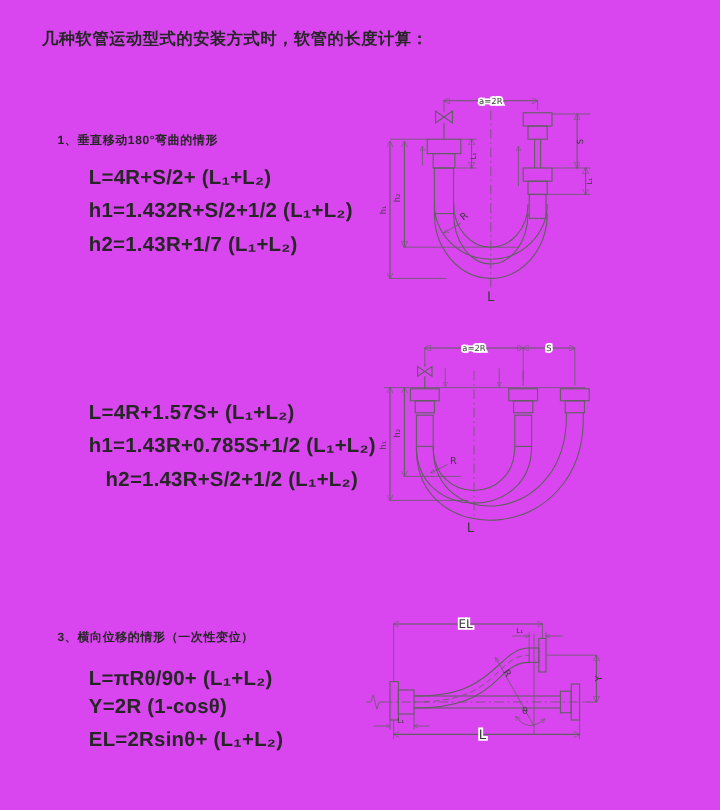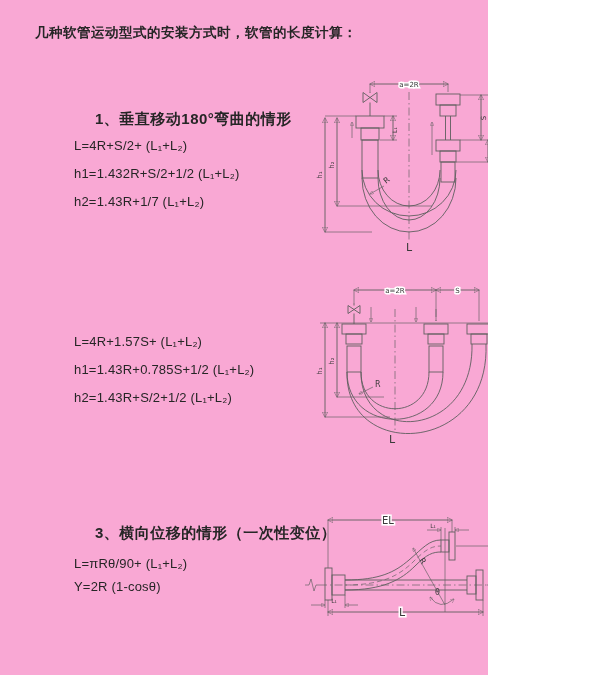--- a/index.html
+++ b/index.html
@@ -1,20 +1,20 @@
 <!DOCTYPE html>
 <html><head>
 <meta charset="utf-8">
 <style>
   html,body{margin:0;padding:0;background:#fff;}
-  .page{position:relative;width:488px;height:675px;background:#f9a8d4;overflow:hidden;
+  .page{position:relative;width:600px;height:675px;background:#d946ef;overflow:hidden;
         font-family:"Liberation Sans","DejaVu Sans",sans-serif;color:#262626;}
   .title{position:absolute;left:35px;top:24px;font-size:13.5px;font-weight:bold;letter-spacing:.5px;}
-  .sec-h{position:absolute;font-size:15px;font-weight:bold;letter-spacing:.5px;margin-left:47px;}
-  .formula{position:absolute;font-size:13px;font-weight:400;letter-spacing:.2px;}
+  .sec-h{position:absolute;font-size:10px;font-weight:bold;letter-spacing:.5px;}
+  .formula{position:absolute;font-size:17px;font-weight:700;letter-spacing:.2px;}
   .dwg{position:absolute;}
   .dwg line,.dwg path,.dwg rect{stroke:#5f5f5f;stroke-width:.9;fill:none;}
   .dwg .thin{stroke-width:.65;}
   .dwg .cl{stroke-width:.65;stroke-dasharray:8 3 1.5 3;}
   .dwg .dash{stroke-width:.65;stroke-dasharray:5 3;}
   .dwg text{font-family:"DejaVu Sans","Liberation Sans",sans-serif;fill:#3a3a3a;stroke:none;}
   .dwg .halo{paint-order:stroke;stroke:#fff;stroke-width:3px;}
   .braid{fill:url(#xh);}
   .f6{font-size:6px}.f7{font-size:7px}.f8{font-size:8px}.f11{font-size:11px}
 </style>
@@ -25,25 +25,26 @@
 
   <div class="title">几种软管运动型式的安装方式时，软管的长度计算：</div>
 
   <div class="sec-h" style="left:48px;top:110px">1、垂直移动180°弯曲的情形</div>
   <div class="formula" style="left:74px;top:138px">L=4R+S/2+ (L₁+L₂)</div>
   <div class="formula" style="left:74px;top:166px">h1=1.432R+S/2+1/2 (L₁+L₂)</div>
   <div class="formula" style="left:74px;top:194px">h2=1.43R+1/7 (L₁+L₂)</div>
 
   <div class="formula" style="left:74px;top:334px">L=4R+1.57S+ (L₁+L₂)</div>
   <div class="formula" style="left:74px;top:362px">h1=1.43R+0.785S+1/2 (L₁+L₂)</div>
-  <div class="formula" style="left:74px;top:390px">h2=1.43R+S/2+1/2 (L₁+L₂)</div>
+  <div class="formula" style="left:88px;top:390px">h2=1.43R+S/2+1/2 (L₁+L₂)</div>
 
   <div class="sec-h" style="left:48px;top:524px">3、横向位移的情形（一次性变位）</div>
   <div class="formula" style="left:74px;top:556px">L=πRθ/90+ (L₁+L₂)</div>
   <div class="formula" style="left:74px;top:579px">Y=2R (1-cosθ)</div>
+  <div class="formula" style="left:74px;top:607px">EL=2Rsinθ+ (L₁+L₂)</div>
 
   <svg class="dwg" style="left:312px;top:70px" width="200" height="190" viewBox="0 0 200 190">
     <defs>
       <marker id="arr" viewBox="0 0 10 10" refX="9" refY="5" markerWidth="6" markerHeight="6" orient="auto-start-reverse">
         <path d="M0,0 L10,5 L0,10 z" fill="#555" stroke="none"></path>
       </marker>
       <pattern id="xh" width="4" height="4" patternUnits="userSpaceOnUse">
         <rect width="4" height="4" fill="#ffffff" stroke="none"></rect>
         <path d="M0,0 L4,4 M4,0 L0,4" stroke="#8a8a8a" stroke-width="0.6"></path>
       </pattern>

